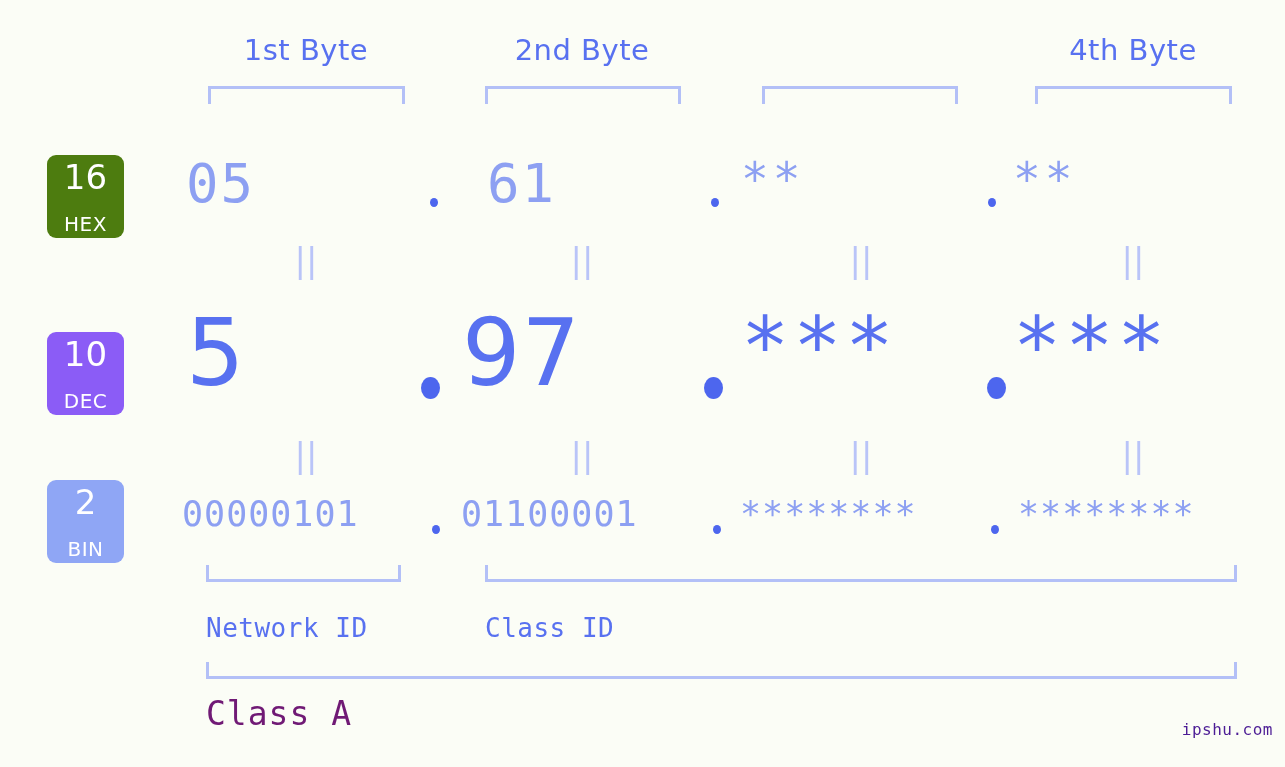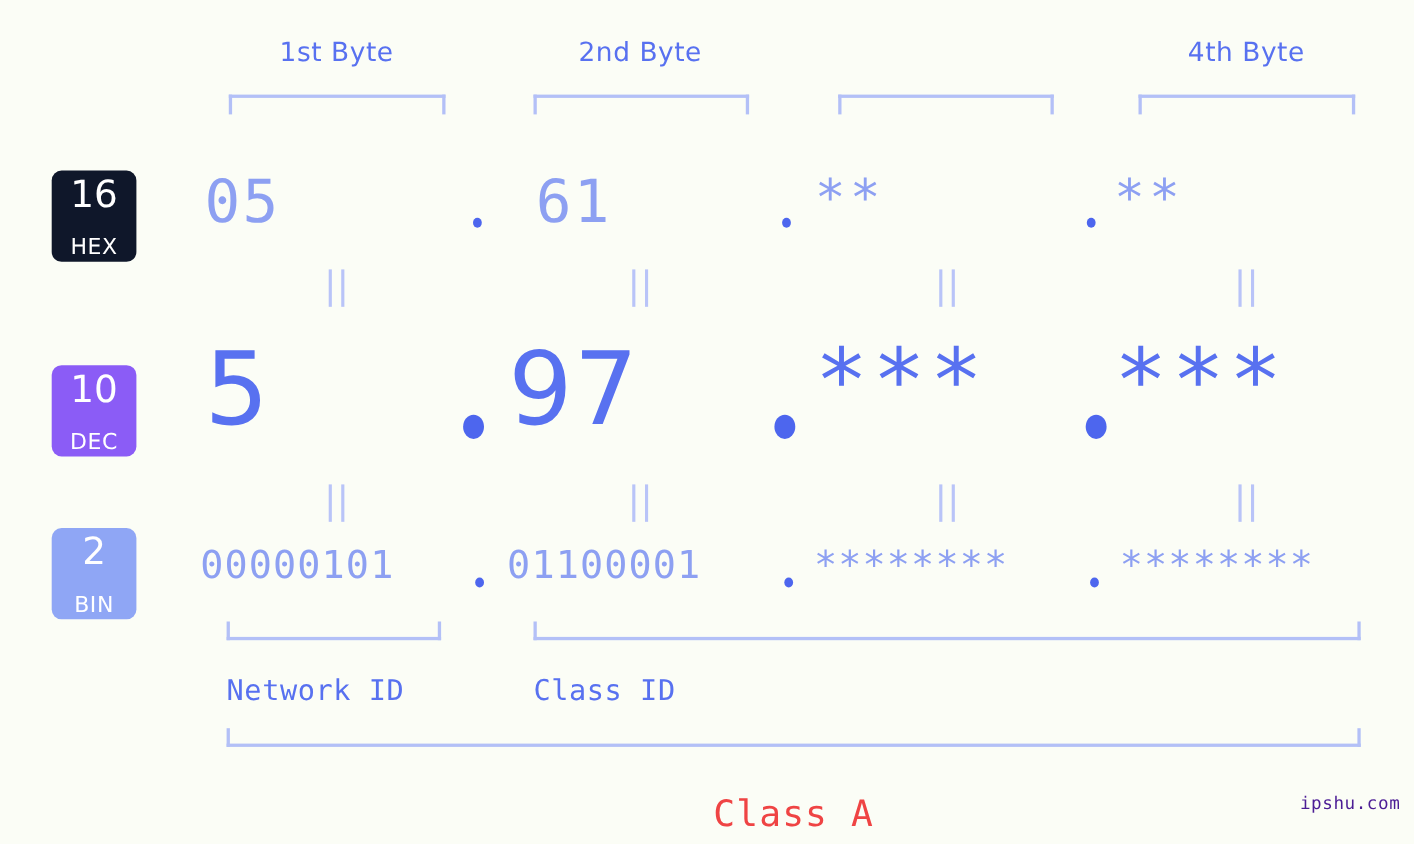--- a/index.html
+++ b/index.html
@@ -23,21 +23,21 @@
   
   .abs { position: absolute; }
 
   
   .byte-label {
     position: absolute;
     top: 33px;
     width: 240px;
     text-align: center;
     font-family: "DejaVu Sans", sans-serif;
-    font-size: 24px;
+    font-size: 29px;
     color: #5871f0;
     letter-spacing: 0.5px;
     white-space: nowrap;
   }
 
   
   .bracket-top {
     position: absolute;
     top: 86px;
     height: 18px;
@@ -65,21 +65,21 @@
     font-size: 34px;
     font-weight: 400;
     letter-spacing: 0px;
   }
   .badge .nm {
     font-size: 20px;
     font-weight: 400;
     margin-top: 20px;
     letter-spacing: 0.5px;
   }
-  .badge-hex { top: 155px; background: #0f172a; }
+  .badge-hex { top: 155px; background: #4d7c0f; }
   .badge-dec { top: 332px; background: #8b5cf6; }
   .badge-bin { top: 480px; background: #8fa6f5; }
 
   
   .cell {
     position: absolute;
     width: 240px;
     text-align: left;
     white-space: nowrap;
   }
@@ -156,25 +156,24 @@
     color: #5871f0;
     text-align: left;
     white-space: nowrap;
     letter-spacing: 0.5px;
   }
 
   .class-label {
     position: absolute;
     font-family: "DejaVu Sans Mono", monospace;
     font-size: 33px;
-    color: #ef4444;
-    text-align: center;
+    color: #701a75;
+    text-align: left;
     white-space: nowrap;
     letter-spacing: 1px;
-    margin-top: 26px;
   }
 
   .watermark {
     position: absolute;
     right: 12px;
     bottom: 28px;
     font-family: "DejaVu Sans Mono", monospace;
     font-size: 16px;
     color: #4c1d95;
     letter-spacing: 0.5px;

